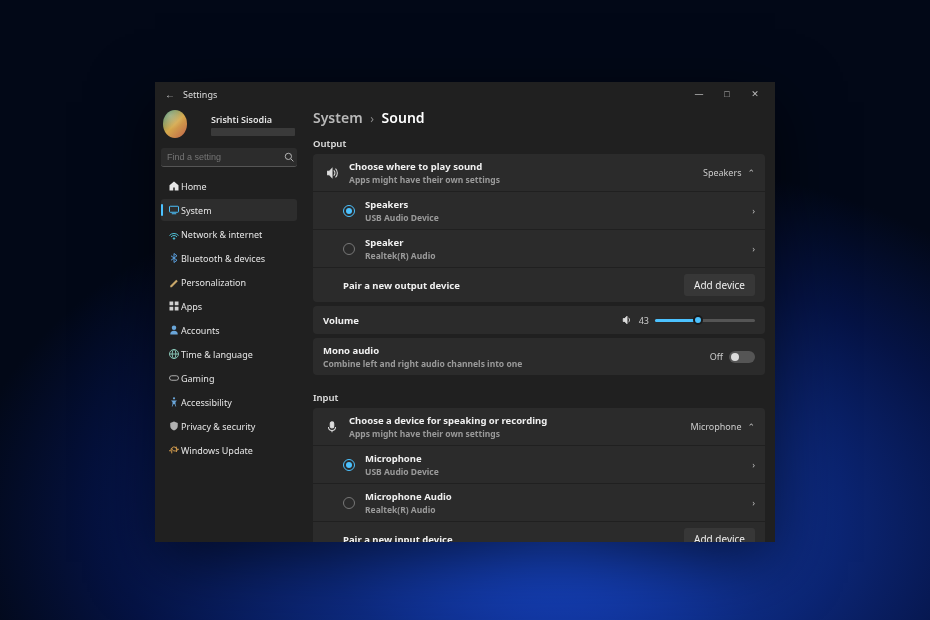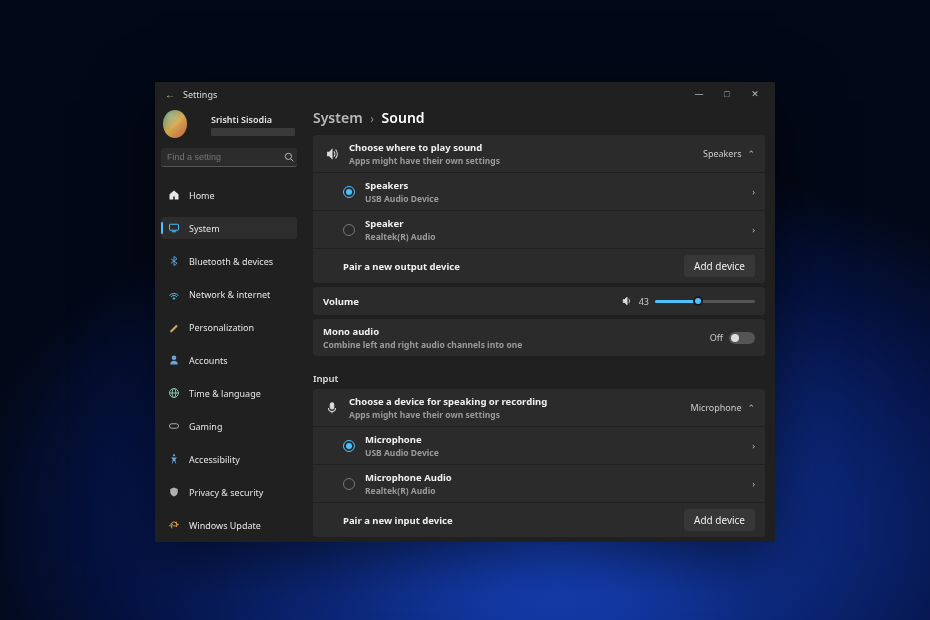--- a/index.html
+++ b/index.html
@@ -23,21 +23,21 @@
   .body { flex: 1; display: flex; overflow: hidden; }
   .sidebar { width: 148px; padding: 0 6px; display: flex; flex-direction: column; gap: 2px; }
   .user { display: flex; align-items: center; gap: 24px; padding: 4px 2px 6px 2px; }
   .avatar { width: 28px; height: 28px; border-radius: 50%; background: linear-gradient(135deg,#2a7f62,#d4a84b,#c0624a); position:relative; overflow:hidden; }
   .avatar::after{content:"";position:absolute;inset:0;background:radial-gradient(circle at 30% 20%,rgba(255,255,255,0.3),transparent 50%);}
   .user-meta .name { font-size: 9px; font-weight:600; }
   .user-meta .mail { width: 84px; height: 8px; background:#3a3a3a; margin-top:2px; border-radius:1px; }
   .search { display:flex; align-items:center; background:#2c2c2c; border-bottom:1px solid #555; border-radius:3px; padding:4px 6px; margin:2px 0 6px 0; }
   .search input { flex:1; background:transparent; border:none; color:#ccc; font-size:9px; outline:none; }
   .search .sicon { color:#bbb; }
-  .nav-item { display:flex; align-items:center; gap:8px; height:22px; padding:0 6px; border-radius:3px; color:#e6e6e6; cursor:default;margin-top:9px; }
+  .nav-item { display:flex; align-items:center; height:22px; padding:0 6px; border-radius:3px; color:#e6e6e6; cursor:default; }
   .nav-item .ico { width:14px; display:inline-flex; align-items:center; justify-content:center; }
   .nav-item.active { background:#2d2d2d; position:relative; }
   .nav-item.active::before { content:""; position:absolute; left:0; top:5px; bottom:5px; width:2px; background:#4cc2ff; border-radius:2px; }
   .main { flex:1; padding: 0 10px 0 10px; overflow: hidden; }
   .breadcrumb { font-size: 14px; font-weight:600; padding: 2px 0 8px 0; color:#b8b8b8; }
   .breadcrumb .sep { color:#888; margin:0 4px; font-weight:400; font-size:12px;}
   .breadcrumb .curr { color:#fff; }
   .section-label { font-size:9.5px; color:#e0e0e0; font-weight:600; margin: 2px 0 4px 0; }
   .card { background:#2b2b2b; border-radius:4px; margin-bottom:4px; }
   .row { display:flex; align-items:center; padding:6px 10px; min-height:28px; }
@@ -105,42 +105,53 @@
           <span class="ico">
             <svg width="12" height="12" viewBox="0 0 16 16" fill="none" stroke="#4cc2ff" stroke-width="1.3">
               <rect x="2" y="3" width="12" height="8" rx="1"></rect>
               <line x1="5" y1="13" x2="11" y2="13"></line>
             </svg>
           </span>
           <span>System</span>
         </div>
       <div class="nav-item">
           <span class="ico">
-            <svg width="12" height="12" viewBox="0 0 16 16" fill="none" stroke="#5aa0e0" stroke-width="1.3">
-              <path d="M8 2v12l4-3-8-6m0 6l8-6-4-3"></path>
-            </svg>
-          </span>
-          <span>Bluetooth &amp; devices</span>
-        </div>
-      <div class="nav-item">
-          <span class="ico">
             <svg width="12" height="12" viewBox="0 0 16 16" fill="none" stroke="#4fc3d9" stroke-width="1.3">
               <path d="M2 10a8 8 0 0112 0M4 12a5 5 0 018 0"></path>
               <circle cx="8" cy="14" r="1" fill="#4fc3d9"></circle>
             </svg>
           </span>
           <span>Network &amp; internet</span>
         </div>
       <div class="nav-item">
           <span class="ico">
+            <svg width="12" height="12" viewBox="0 0 16 16" fill="none" stroke="#5aa0e0" stroke-width="1.3">
+              <path d="M8 2v12l4-3-8-6m0 6l8-6-4-3"></path>
+            </svg>
+          </span>
+          <span>Bluetooth &amp; devices</span>
+        </div>
+      <div class="nav-item">
+          <span class="ico">
             <svg width="12" height="12" viewBox="0 0 16 16" fill="#c9a86a">
               <path d="M3 13l8-8 2 2-8 8H3z"></path>
             </svg>
           </span>
           <span>Personalization</span>
+        </div>
+      <div class="nav-item">
+          <span class="ico">
+            <svg width="12" height="12" viewBox="0 0 16 16" fill="#d0d0d0">
+              <rect x="2" y="2" width="5" height="5"></rect>
+              <rect x="9" y="2" width="5" height="5"></rect>
+              <rect x="2" y="9" width="5" height="5"></rect>
+              <rect x="9" y="9" width="5" height="5"></rect>
+            </svg>
+          </span>
+          <span>Apps</span>
         </div>
       <div class="nav-item">
           <span class="ico">
             <svg width="12" height="12" viewBox="0 0 16 16" fill="#6aa6d9">
               <circle cx="8" cy="5" r="3"></circle>
               <path d="M3 14a5 5 0 0110 0z"></path>
             </svg>
           </span>
           <span>Accounts</span>
         </div>
@@ -190,20 +201,21 @@
         </div>
     </div>
 
     <div class="main">
       <div class="breadcrumb">
         <span>System</span>
         <span class="sep">›</span>
         <span class="curr">Sound</span>
       </div>
 
+      <div class="section-label">Output</div>
 
       <div class="card">
         <div class="row">
           <span class="ricon">
               <svg width="14" height="14" viewBox="0 0 16 16" fill="none" stroke="#ddd" stroke-width="1.2">
                 <path d="M3 6v4h2l3 3V3L5 6z" fill="#ddd"></path>
                 <path d="M10 5a4 4 0 010 6M12 3a7 7 0 010 10"></path>
               </svg>
             </span>
           <div class="texts">

